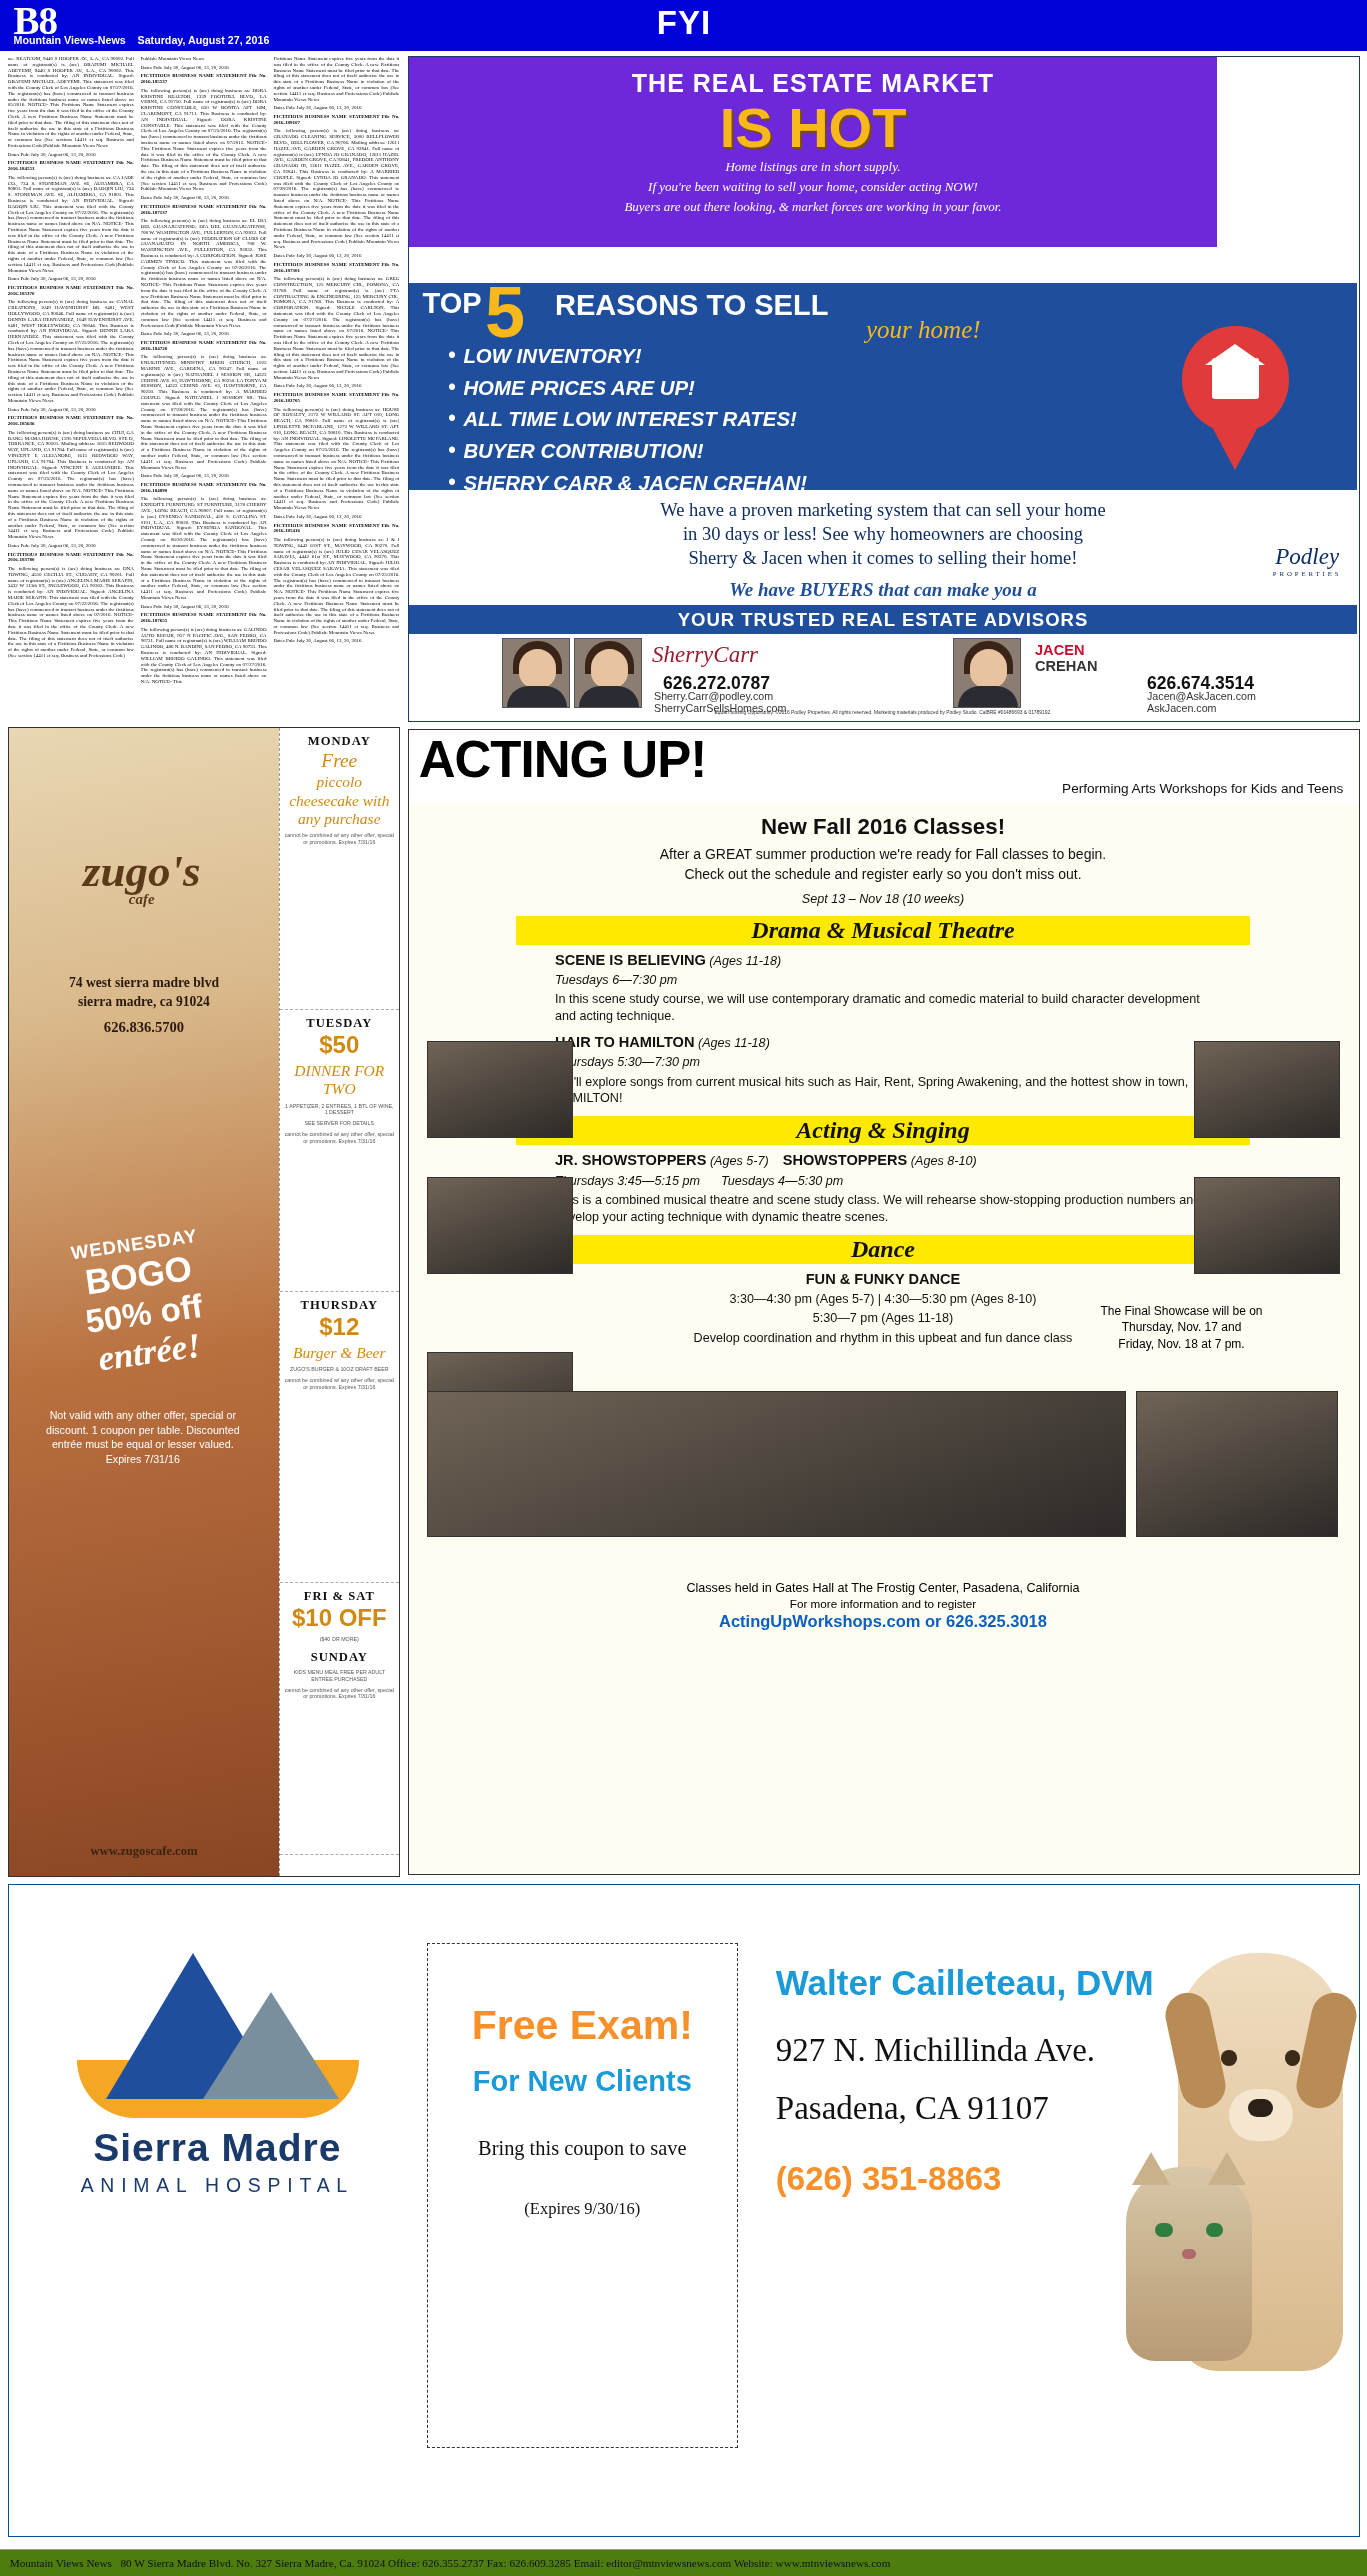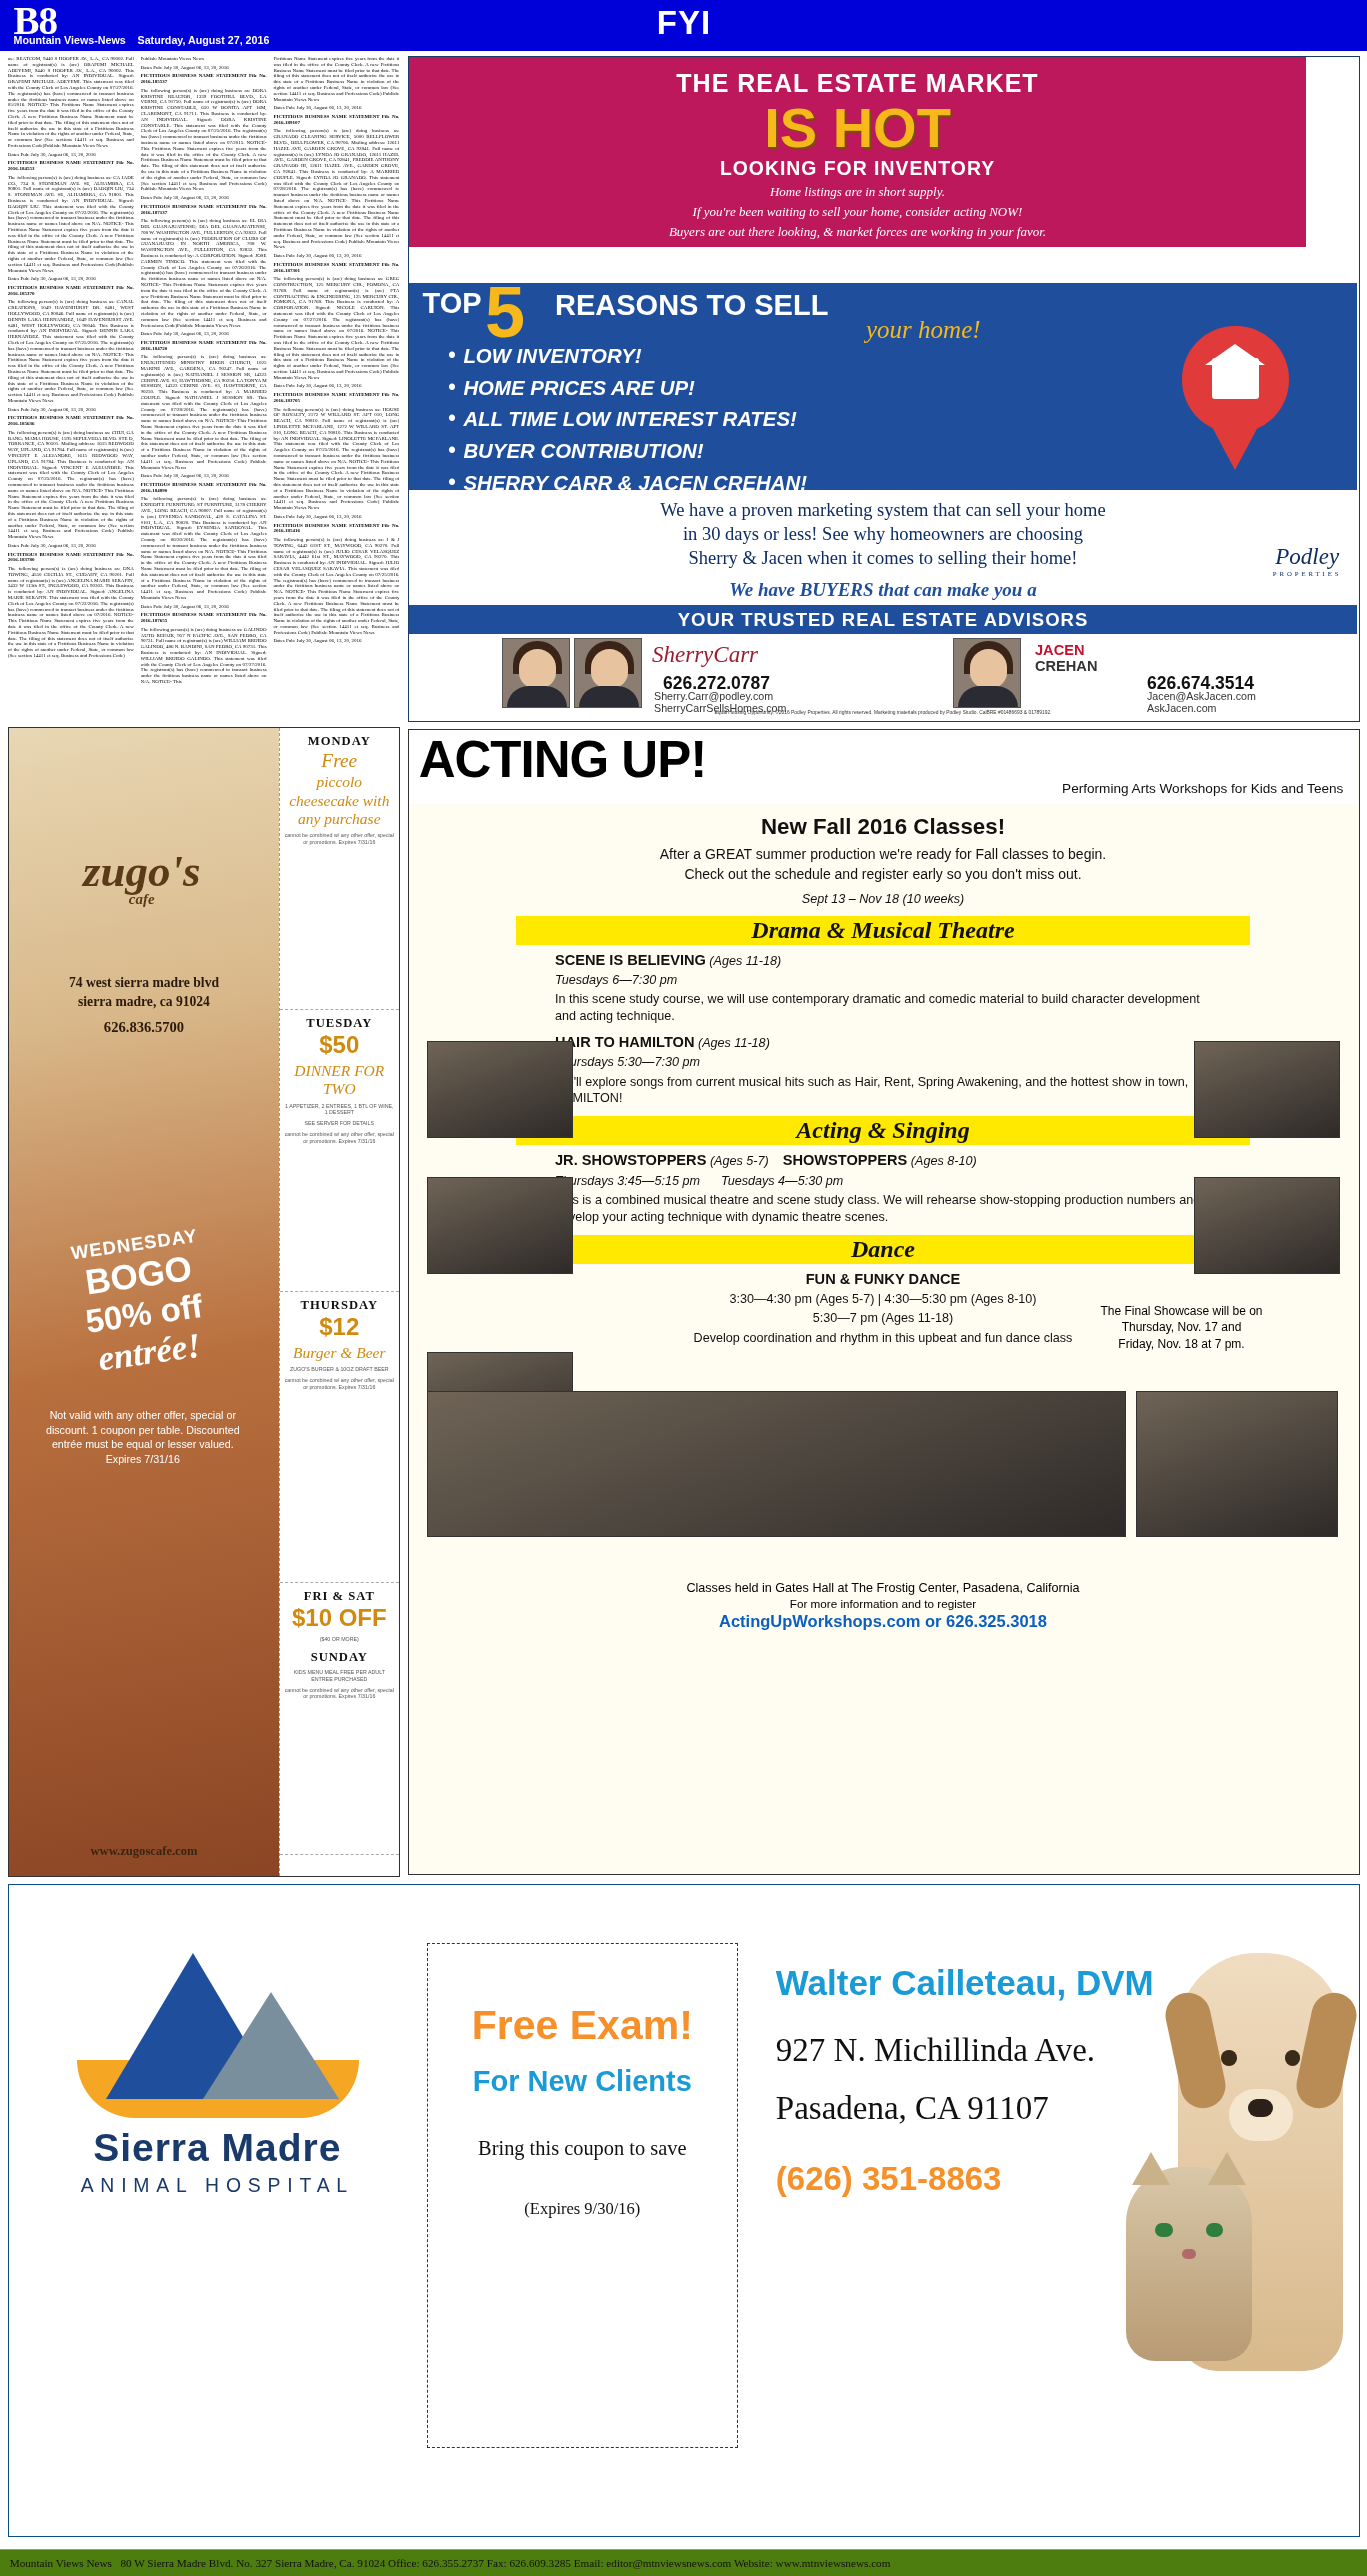--- a/index.html
+++ b/index.html
@@ -44,22 +44,22 @@
     overflow:hidden;
   }
   .col p { margin:0 0 2.9px 0; }
   .col .hd { font-weight:bold; }
   
   .re-ad {
     position:absolute; left:408px; top:56px; width:952px; height:666px;
     background:#ffffff; border:1.9px solid #1a3a6b;
   }
   .re-top {
-    position:absolute; left:0; top:0; width:897px; height:190px;
-    background:#be185d;
+    position:absolute; left:0; top:0; width:808px; height:190px;
+    background:#6d28d9;
     color:#fff; text-align:center;
   }
   .re-top h2 {
     margin:0; padding-top:11.7px;
     font-family:"Liberation Sans", sans-serif;
     font-size:25px; font-weight:bold; letter-spacing:1px;
   }
   .re-top .ishot {
     font-family:"Liberation Sans", sans-serif;
     font-weight:bold; font-size:56px; color:#f7b81b;
@@ -378,21 +378,20 @@
     <p class="hd">FICTITIOUS BUSINESS NAME STATEMENT File No. 2016-185416</p>
     <p>The following person(s) is (are) doing business as: J &amp; J TOWING, 6442 61ST ST., MAYWOOD, CA 90270. Full name of registrant(s) is (are) JULIO CESAR VELASQUEZ SARAVIA, 4442 61st ST., MAYWOOD, CA 90270. This Business is conducted by: AN INDIVIDUAL. Signed: JULIO CESAR VELASQUEZ SARAVIA. This statement was filed with the County Clerk of Los Angeles County on 07/25/2016. The registrant(s) has (have) commenced to transact business under the fictitious business name or names listed above on N/A. NOTICE- This Fictitious Name Statement expires five years from the date it was filed in the office of the County Clerk. A new Fictitious Business Name Statement must be filed prior to that date. The filing of this statement does not of itself authorize the use in this state of a Fictitious Business Name in violation of the rights of another under Federal, State, or common law (See section 14411 et seq. Business and Professions Code) Publish: Mountain Views News</p>
     <p>Dates Pub: July 30, August 06, 13, 20, 2016</p>
   </div>
 </div>
 
 <div class="re-ad">
   <div class="re-top">
     <h2>THE REAL ESTATE MARKET</h2>
     <div class="ishot">IS HOT</div>
-    <div class="looking">LOOKING FOR INVENTORY</div>
     <div class="sub1">Home listings are in short supply.</div>
     <div class="sub2">If you're been waiting to sell your home, consider acting NOW!</div>
     <div class="sub3">Buyers are out there looking, &amp; market forces are working in your favor.</div>
   </div>
 
   <div class="re-mid">
     <div class="top5">TOP</div>
     <div class="five">5</div>
     <div class="reasons">REASONS TO SELL</div>
     <div class="yourhome">your home!</div>

